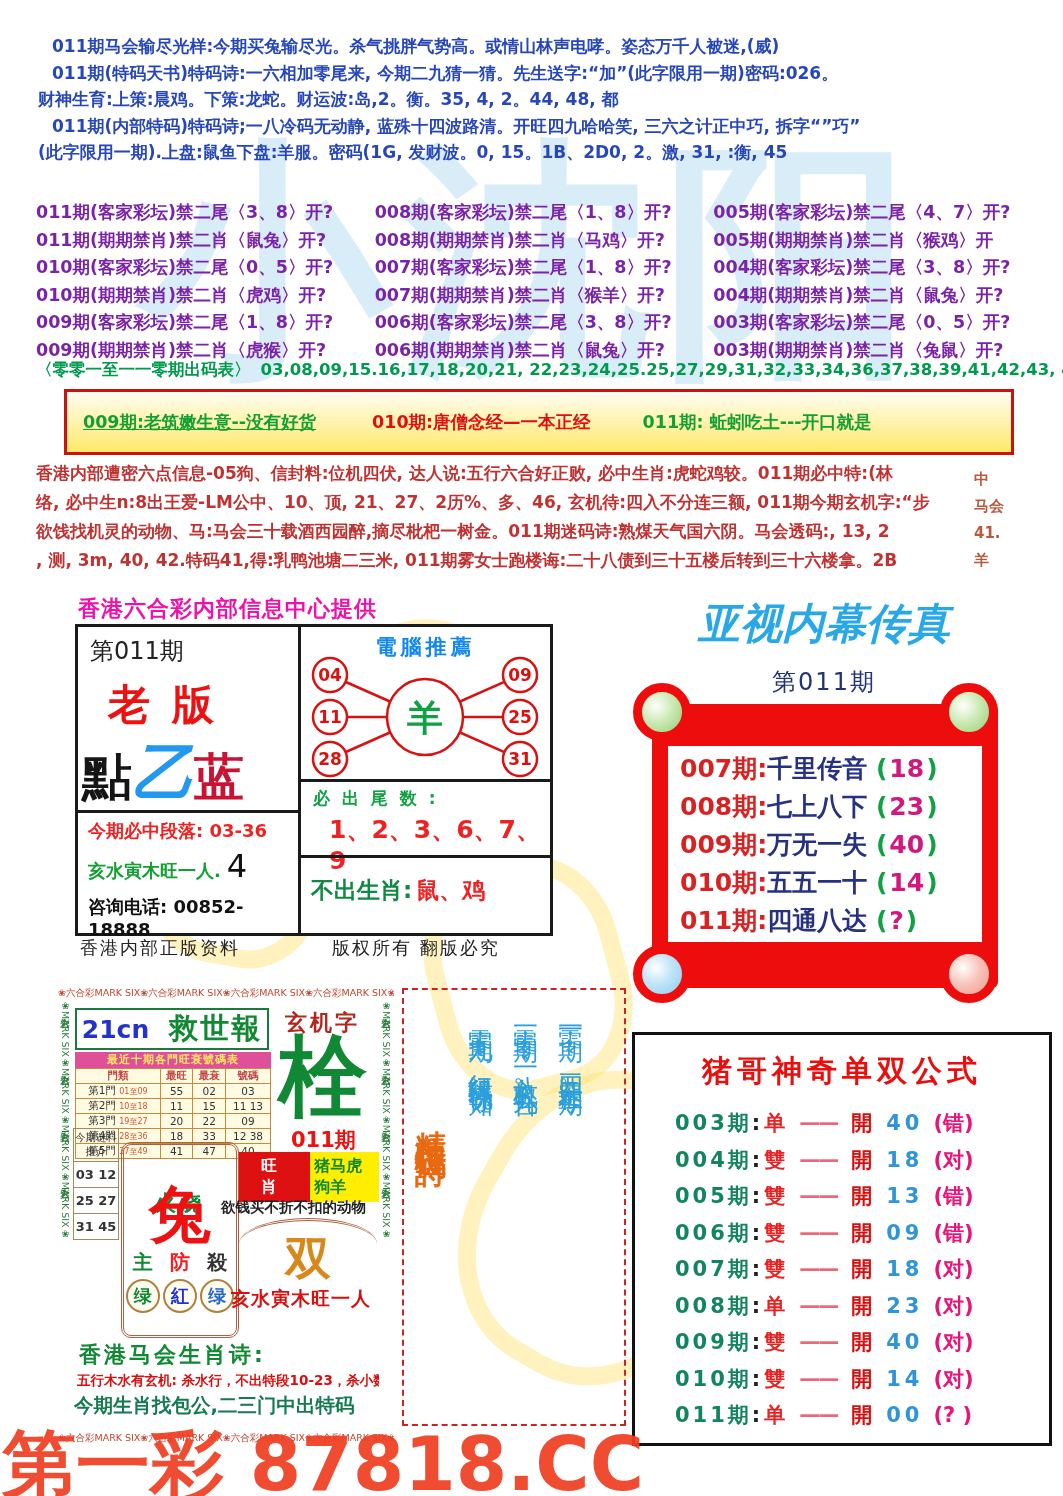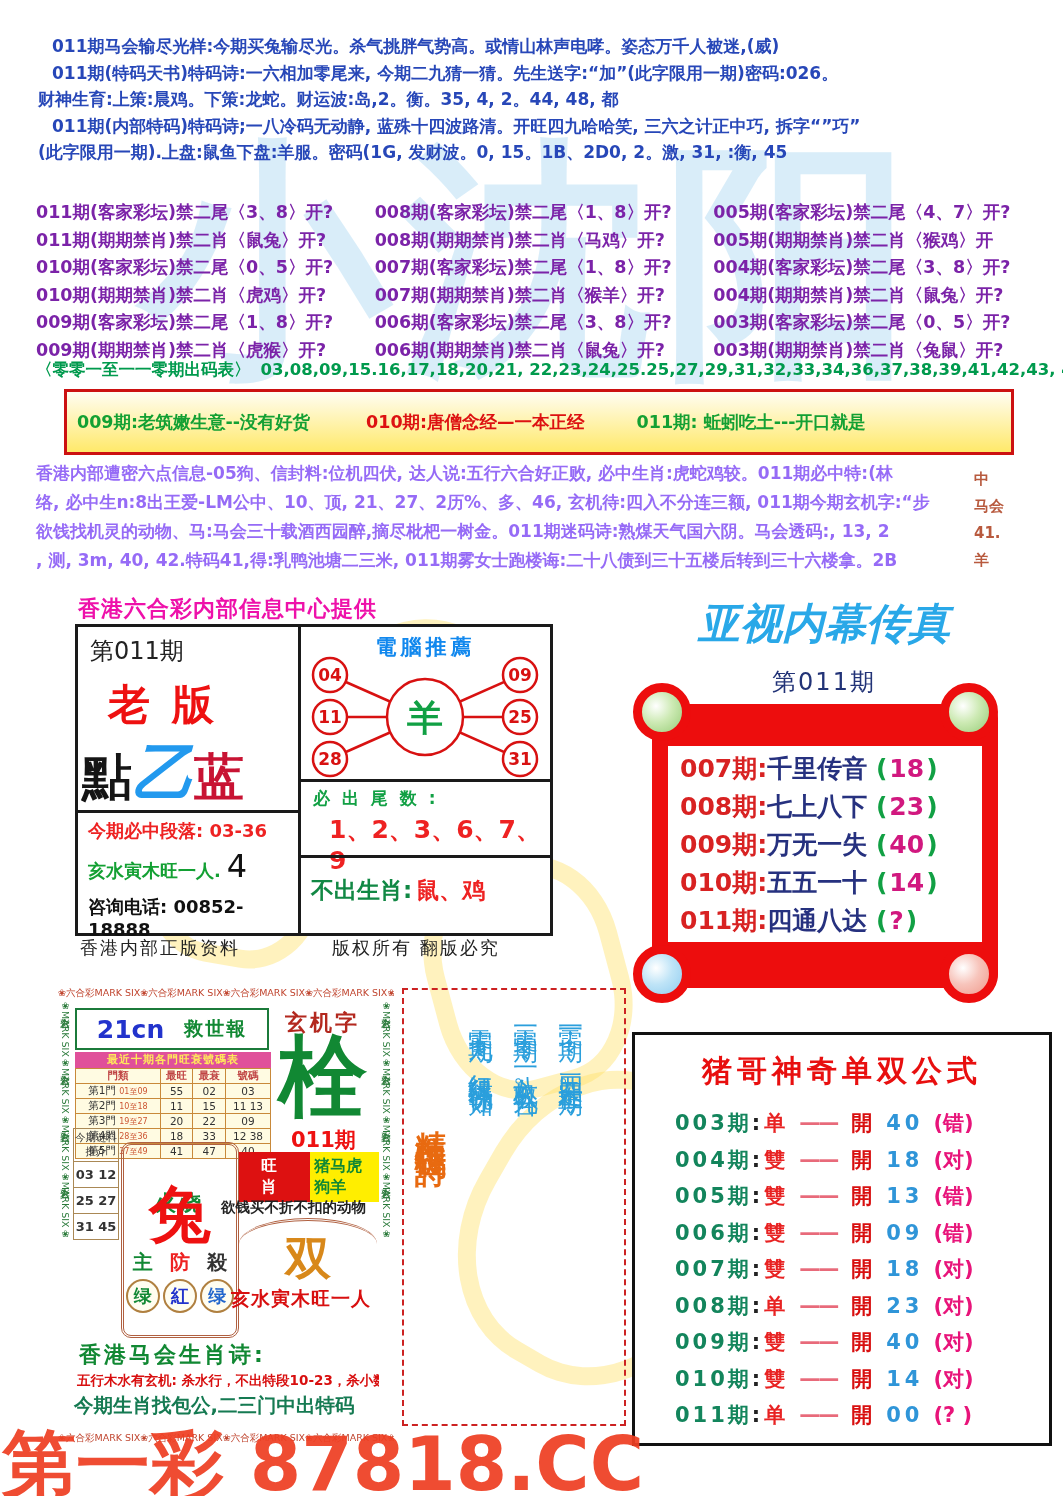--- a/index.html
+++ b/index.html
@@ -20,25 +20,25 @@
   .ban{position:absolute;left:36px;top:199px;width:1010px;display:flex;color:#7b23a8;
        font-weight:700;font-size:17.5px;line-height:27.6px;white-space:nowrap;}
   .ban .col{width:336px;} .ban .col+.col{margin-left:6px;}
 
   .codes{position:absolute;left:36px;top:359px;color:#009a4d;font-weight:700;font-size:16.5px;white-space:nowrap;}
   .codes .vals{margin-left:10px;}
 
   .jokes{position:absolute;left:64px;top:389px;width:944px;height:60px;border:3px solid #c11;
          background:linear-gradient(#fffdf2,#ffe96a);display:flex;align-items:center;
          font-size:17.5px;font-weight:700;white-space:nowrap;}
-  .j-green{color:#13a033;margin-left:10px;}
+  .j-green{color:#13a033;margin-left:16px;text-decoration:underline;}
   .j-red{color:#dd1111;margin-left:56px;}
   .j-green2{color:#13a033;margin-left:52px;}
 
-  .purple{position:absolute;left:36px;top:459px;width:960px;color:#8b5cf6;font-weight:700;
+  .purple{position:absolute;left:36px;top:459px;width:960px;color:#b91c1c;font-weight:700;
           font-size:17px;line-height:29px;white-space:nowrap;opacity:.9;}
   .side-red{position:absolute;left:974px;top:466px;width:86px;color:#b85a3e;font-weight:700;
             font-size:15px;line-height:27px;}
   .side-red span{display:block;}
 
   .info-heading{position:absolute;left:78px;top:594px;color:#ee11aa;font-size:22px;
                 font-weight:700;letter-spacing:1px;}
 
   .info-box{position:absolute;left:75px;top:624px;width:472px;height:306px;border:3px solid #1a1a1a;background:#fff;}
   .ib-left{position:absolute;left:0;top:0;width:220px;height:100%;border-right:3px solid #1a1a1a;}
@@ -65,21 +65,21 @@
   .banz .lbl{color:#118844;} .banz .val{color:#e22;margin-left:4px;}
 
   .note-left{position:absolute;left:80px;top:936px;font-size:18px;color:#222;letter-spacing:2px;}
   .note-right{position:absolute;left:332px;top:936px;font-size:18px;color:#222;letter-spacing:2px;}
 
   
   .fax-title{position:absolute;left:628px;top:596px;width:392px;text-align:center;color:#29a8e8;
              font-size:42px;font-weight:700;font-style:italic;font-family:"DejaVu Serif","Liberation Serif",serif;white-space:nowrap;}
   .fax-issue{position:absolute;left:628px;top:666px;width:392px;text-align:center;color:#223377;
              font-size:24px;letter-spacing:2px;}
-  .fax-frame{position:absolute;left:652px;top:704px;width:346px;height:284px;background:#ed0d0d;border-radius:14px;}
+  .fax-frame{position:absolute;left:652px;top:704px;width:346px;height:284px;background:#ed0d0d;border-radius:6px;}
   .fax-inner{position:absolute;left:16px;top:42px;right:16px;bottom:46px;background:#fff;
              padding:4px 0 0 12px;font-size:25px;font-weight:700;line-height:38px;white-space:nowrap;}
   .fp{color:#d82222;} .ft{color:#26317f;} .fl{color:#11a044;} .fn{color:#d1187f;margin:0 2px;}
   .ball{position:absolute;width:40px;height:40px;border:9px solid #ed0d0d;border-radius:50%;}
   .ball.g{background:radial-gradient(circle at 35% 35%,#ffffff,#cdeab4 45%,#96cc77);}
   .ball.b{background:radial-gradient(circle at 35% 35%,#ffffff,#bfe4f7 45%,#8fccf0);}
   .ball.p{background:radial-gradient(circle at 35% 35%,#ffffff,#f7c4bb 45%,#f09a8c);}
 
   
   .pig-box{position:absolute;left:632px;top:1032px;width:414px;height:408px;border:3px solid #111;background:#fff;}
@@ -103,21 +103,21 @@
   .ms-h{position:absolute;left:0;width:100%;height:15px;overflow:hidden;font-size:9.5px;line-height:15px;
         white-space:nowrap;color:#c0452f;}
   .ms-ht{top:0;} .ms-hb{bottom:0;}
   .ms-v{position:absolute;top:15px;width:15px;height:430px;overflow:hidden;writing-mode:vertical-rl;
         font-size:9.5px;color:#2a7a3a;white-space:nowrap;line-height:15px;}
   .ms-vl{left:0;} .ms-vr{left:321px;}
   .ms-in{position:absolute;left:15px;top:15px;right:15px;bottom:15px;overflow:hidden;}
   .ms-paper{position:absolute;left:2px;top:8px;width:190px;height:38px;border:2px solid #1b7a3a;
             display:flex;align-items:center;justify-content:center;gap:20px;white-space:nowrap;}
   .ms-brand{color:#2233cc;font-size:25px;font-weight:700;}
-  .ms-name{color:#118833;font-size:19px;font-weight:700;letter-spacing:2px;}
+  .ms-name{color:#118833;font-size:29px;font-weight:700;letter-spacing:2px;}
   .ms-mlabel{position:absolute;left:212px;top:8px;color:#b3281e;font-size:22px;font-weight:700;letter-spacing:3px;}
   .ms-mchar{position:absolute;left:206px;top:32px;color:#118833;font-size:88px;font-weight:700;line-height:1;}
   .ms-missue{position:absolute;left:218px;top:126px;color:#e11;font-size:21px;font-weight:700;}
   .ms-ttitle{position:absolute;left:2px;top:52px;width:196px;height:16px;background:#e0509a;color:#ffe95a;
              font-size:11px;font-weight:700;text-align:center;line-height:16px;letter-spacing:1px;}
   .ms-table{position:absolute;left:2px;top:68px;width:196px;border-collapse:collapse;background:#fffbe2;}
   .ms-table td,.ms-table th{border:1px solid #c8893a;font-size:10.5px;color:#333;text-align:center;padding:0 1px;height:12px;}
   .ms-table th{color:#c04444;font-weight:700;}
   .ms-table .rng{color:#cc5533;font-size:8px;}
   .ms-rec{position:absolute;left:0;top:128px;width:46px;text-align:center;}

